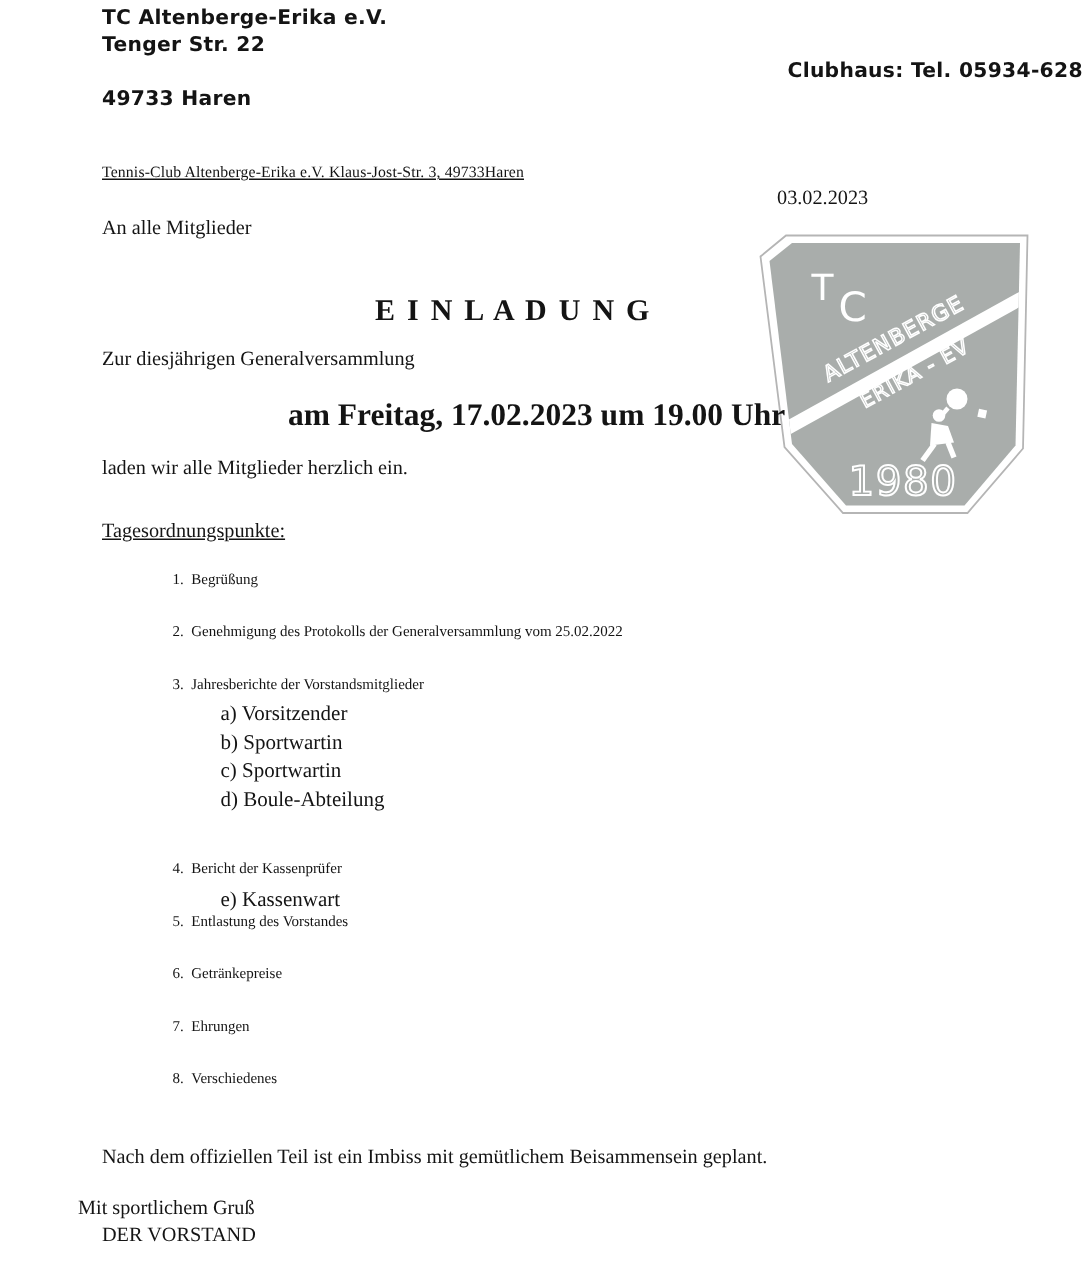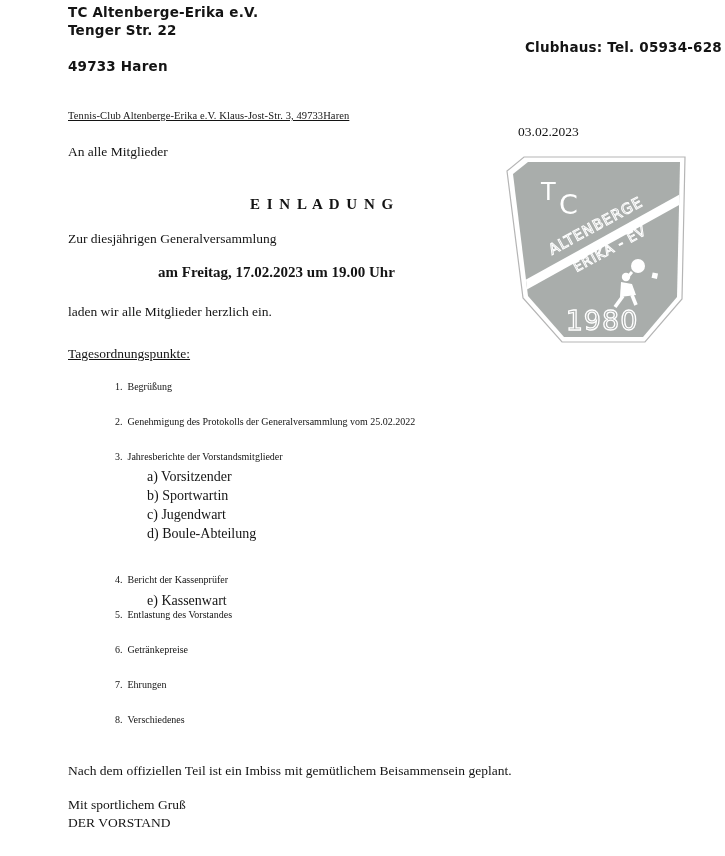--- a/index.html
+++ b/index.html
@@ -4,22 +4,22 @@
 <style>
   html,body{margin:0;padding:0;}
   body{
     width:725px;height:856px;position:relative;background:#ffffff;
     font-family:"Liberation Serif", serif;color:#141414;overflow:hidden;
   }
   .abs{position:absolute;white-space:nowrap;}
   .sans-bold{font-family:"DejaVu Sans","Liberation Sans",sans-serif;font-weight:bold;font-size:13.5px;letter-spacing:.2px;}
   .serif{font-size:13.5px;}
   .small-underline{font-size:10.5px;text-decoration:underline;letter-spacing:.1px;}
-  .title{font-size:15px;font-weight:bold;letter-spacing:1.5px;}
-  .big-bold{font-size:15px;font-weight:bold;}
+  .title{font-size:20px;font-weight:bold;letter-spacing:1.5px;}
+  .big-bold{font-size:21px;font-weight:bold;margin-left:34px;}
   .underline{text-decoration:underline;}
   .agenda-item{position:absolute;left:115px;font-size:10px;white-space:nowrap;}
   .agenda-sub{position:absolute;left:147px;font-size:14px;white-space:nowrap;}
   .num{margin-right:5px;}
   #logo{position:absolute;left:505px;top:156px;width:196px;height:200px;}
 </style>
 </head>
 <body>
 
 <div class="abs sans-bold" style="left:68px;top:4px;">TC Altenberge-Erika e.V.</div>
@@ -73,25 +73,25 @@
 <div class="abs serif" style="left:68px;top:304px;">laden wir alle Mitglieder herzlich ein.</div>
 
 <div class="abs serif underline" style="left:68px;top:346px;">Tagesordnungspunkte:</div>
 
 <div class="agenda-item" style="top:381px;"><span class="num">1.</span><span>Begrüßung</span></div>
 <div class="agenda-item" style="top:416px;text-align:center;"><span class="num">2.</span><span>Genehmigung des Protokolls der Generalversammlung vom 25.02.2022</span></div>
 <div class="agenda-item" style="top:451px;"><span class="num">3.</span><span>Jahresberichte der Vorstandsmitglieder</span></div>
 
 <div class="agenda-sub" style="top:469px;">a) Vorsitzender</div>
 <div class="agenda-sub" style="top:488px;">b) Sportwartin</div>
-<div class="agenda-sub" style="top:507px;">c) Jugendwart</div>
+<div class="agenda-sub" style="top:507px;">c) Sportwartin</div>
 <div class="agenda-sub" style="top:526px;">d) Boule-Abteilung</div>
 <div class="agenda-sub" style="top:545px;margin-top:48px;">e) Kassenwart</div>
 
 <div class="agenda-item" style="top:574px;"><span class="num">4.</span><span>Bericht der Kassenprüfer</span></div>
 <div class="agenda-item" style="top:609px;"><span class="num">5.</span><span>Entlastung des Vorstandes</span></div>
 <div class="agenda-item" style="top:644px;"><span class="num">6.</span><span>Getränkepreise</span></div>
 <div class="agenda-item" style="top:679px;"><span class="num">7.</span><span>Ehrungen</span></div>
 <div class="agenda-item" style="top:714px;"><span class="num">8.</span><span>Verschiedenes</span></div>
 
 <div class="abs serif" style="left:68px;top:763px;">Nach dem offiziellen Teil ist ein Imbiss mit gemütlichem Beisammensein geplant.</div>
-<div class="abs serif" style="left:68px;top:797px;">Mit sportlichem Gruß</div>
+<div class="abs serif" style="left:52px;top:797px;">Mit sportlichem Gruß</div>
 <div class="abs serif" style="left:68px;top:815px;">DER VORSTAND</div>
 
 </body></html>

